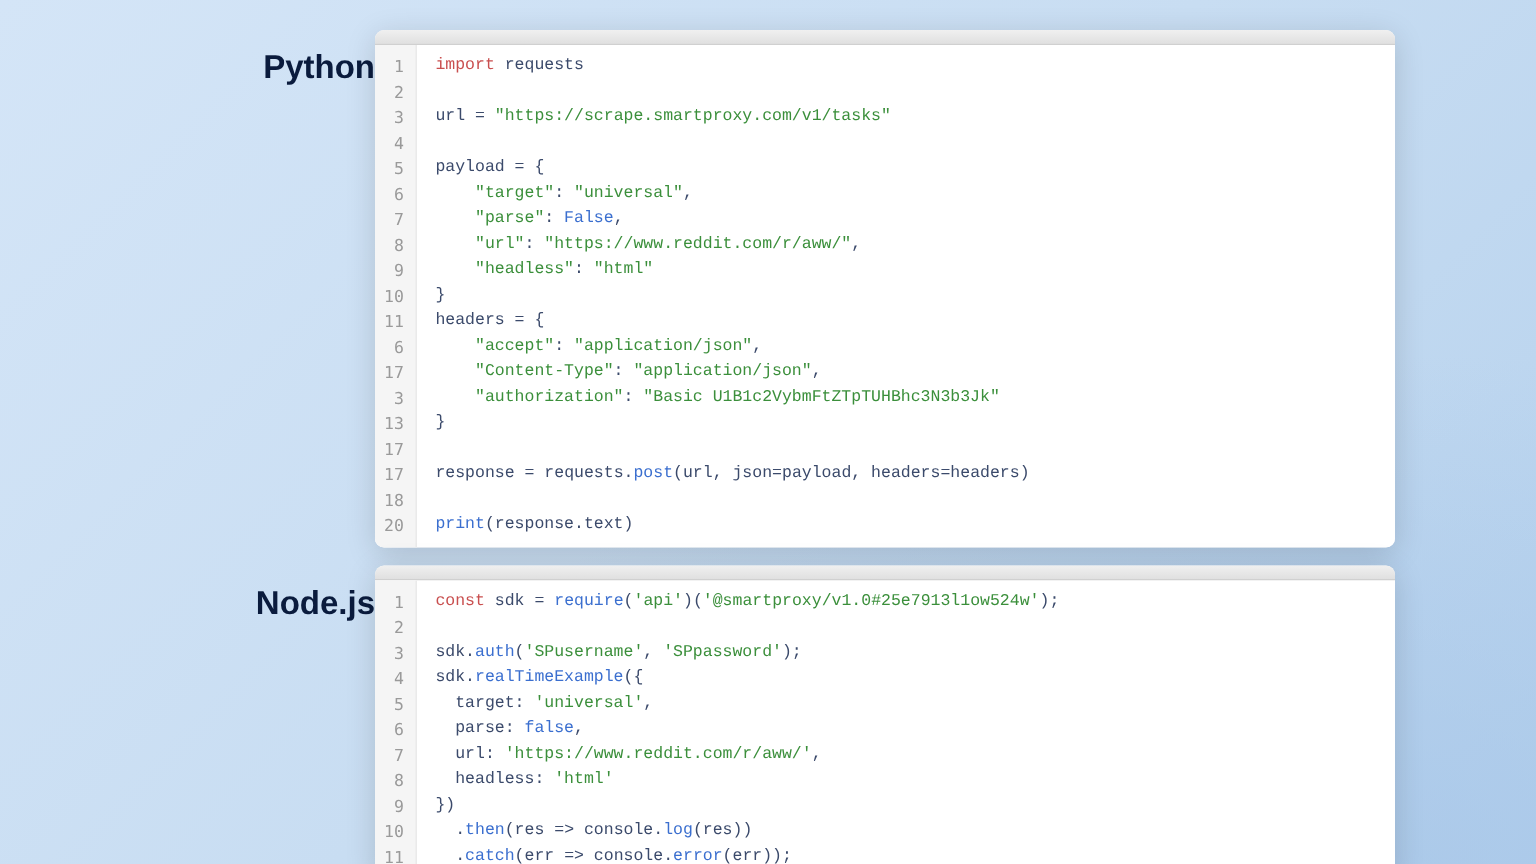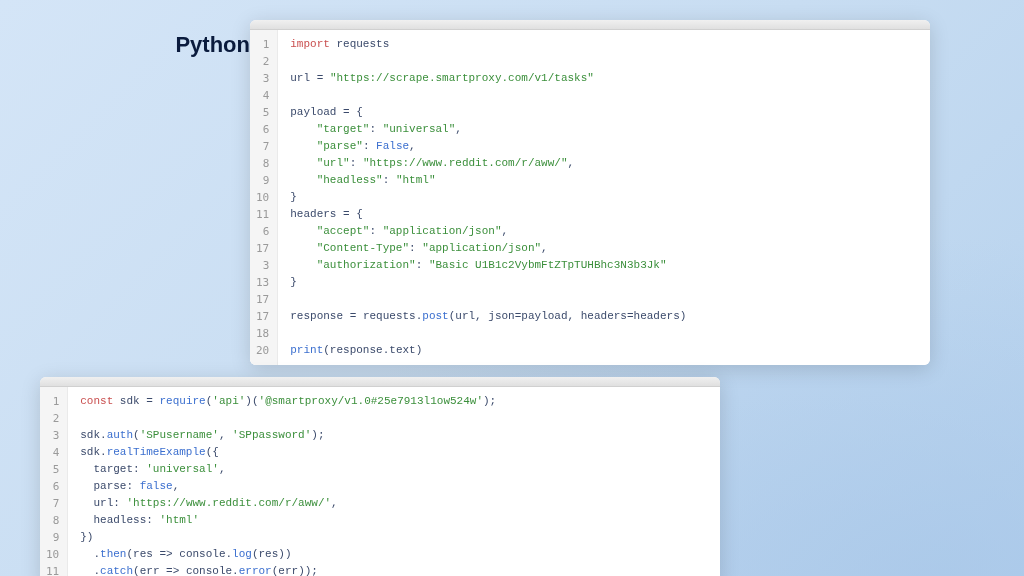--- a/index.html
+++ b/index.html
@@ -125,20 +125,21 @@
             <div>17</div>
             <div>18</div>
             <div>20</div>
           </div>
         <div class="code"><span class="line"><span class="kw">import</span><span class="id"> requests</span></span><span class="line"> </span><span class="line"><span class="id">url </span><span class="op">=</span><span class="id"> </span><span class="str">"https://scrape.smartproxy.com/v1/tasks"</span></span><span class="line"> </span><span class="line"><span class="id">payload </span><span class="op">=</span><span class="id"> {</span></span><span class="line"><span class="id">    </span><span class="str">"target"</span><span class="id">: </span><span class="str">"universal"</span><span class="id">,</span></span><span class="line"><span class="id">    </span><span class="str">"parse"</span><span class="id">: </span><span class="bool">False</span><span class="id">,</span></span><span class="line"><span class="id">    </span><span class="str">"url"</span><span class="id">: </span><span class="str">"https://www.reddit.com/r/aww/"</span><span class="id">,</span></span><span class="line"><span class="id">    </span><span class="str">"headless"</span><span class="id">: </span><span class="str">"html"</span></span><span class="line"><span class="id">}</span></span><span class="line"><span class="id">headers </span><span class="op">=</span><span class="id"> {</span></span><span class="line"><span class="id">    </span><span class="str">"accept"</span><span class="id">: </span><span class="str">"application/json"</span><span class="id">,</span></span><span class="line"><span class="id">    </span><span class="str">"Content-Type"</span><span class="id">: </span><span class="str">"application/json"</span><span class="id">,</span></span><span class="line"><span class="id">    </span><span class="str">"authorization"</span><span class="id">: </span><span class="str">"Basic U1B1c2VybmFtZTpTUHBhc3N3b3Jk"</span></span><span class="line"><span class="id">}</span></span><span class="line"> </span><span class="line"><span class="id">response </span><span class="op">=</span><span class="id"> requests.</span><span class="fn">post</span><span class="id">(url, json</span><span class="op">=</span><span class="id">payload, headers</span><span class="op">=</span><span class="id">headers)</span></span><span class="line"> </span><span class="line"><span class="fn">print</span><span class="id">(response.text)</span></span></div>
       </div>
     </div>
   </div>
 
   <div class="section">
+    <div class="label">Node.js</div>
     <div class="code-window">
       <div class="titlebar"></div>
       <div class="code-body">
         <div class="gutter">
             <div>1</div>
             <div>2</div>
             <div>3</div>
             <div>4</div>
             <div>5</div>
             <div>6</div>

